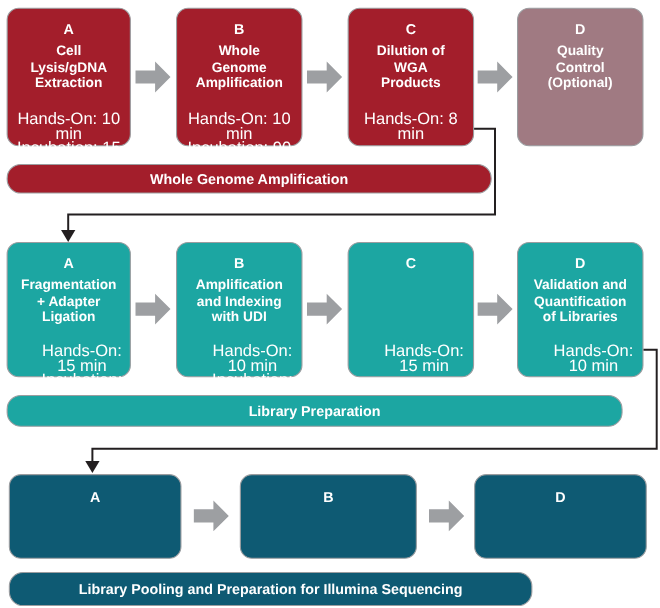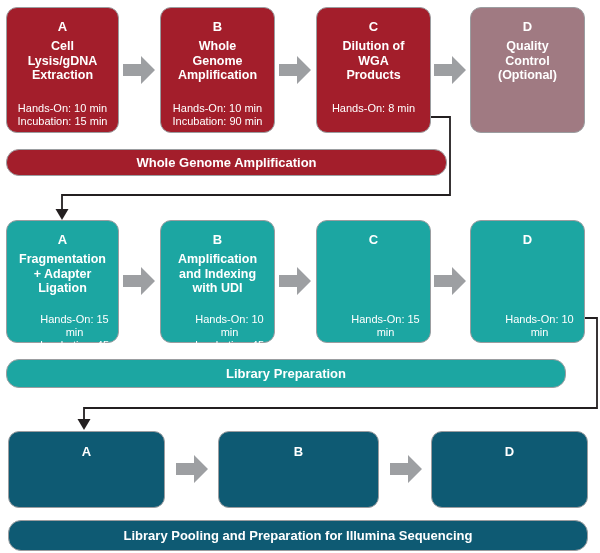--- a/index.html
+++ b/index.html
@@ -14,21 +14,21 @@
   .box--red{background:var(--primary-red);}
   .box--mauve{background:var(--optional-mauve);}
   .box--teal{background:var(--teal);}
   .box--blue{background:var(--dark-blue);}
   .letter{position:absolute;left:0;right:0;font-size:13px;font-weight:bold;}
   .title{
     position:absolute;left:0;right:0;font-size:12.5px;font-weight:bold;
     line-height:14.5px;white-space:pre-line;
   }
   .times{
-    position:absolute;left:0;right:0;font-size:11px;font-weight:normal;
+    position:absolute;left:0;right:0;font-size:15px;font-weight:normal;
     line-height:13px;white-space:pre-line;
   }
   .r12 .letter{top:11px;}
   .r12 .title{top:31px;}
   .r1 .times{top:94px;}
   .r2 .times{top:92px;padding-left:24px;}
   .r3 .letter{top:12px;}
   .r3 .title{top:31px;margin-top:44px;}
   .banner{
     position:absolute;border-radius:13px;color:#fff;display:flex;
@@ -110,20 +110,23 @@
   </svg>
   <div class="box box--teal r12 r2" style="left:316px;top:220px;width:115px;height:123px">
     <div class="letter">C</div>
     <div class="times">Hands-On: 15 min</div>
   </div>
   <svg class="flow-arrow" style="left:434px;top:266px" viewBox="0 0 33 30">
     <polygon points="0,9 18,9 18,1 32,15 18,29 18,21 0,21" fill="var(--arrow-gray)"></polygon>
   </svg>
   <div class="box box--teal r12 r2" style="left:470px;top:220px;width:115px;height:123px">
     <div class="letter">D</div>
+    <div class="title">Validation and
+Quantification
+of Libraries</div>
     <div class="times">Hands-On: 10 min</div>
   </div>
   <div class="banner" style="left:6px;top:359px;width:560px;height:29px;background:var(--teal)">
     <span>Library Preparation</span>
   </div>
 
   <div class="box box--blue r3" style="left:8px;top:431px;width:157px;height:77px">
     <div class="letter">A</div>
     <div class="title">Sample Sheet
 Preparation</div>
@@ -135,21 +138,21 @@
     <div class="letter">B</div>
   </div>
   <svg class="flow-arrow" style="left:390px;top:454px" viewBox="0 0 33 30">
     <polygon points="0,9 18,9 18,1 32,15 18,29 18,21 0,21" fill="var(--arrow-gray)"></polygon>
   </svg>
   <div class="box box--blue r3" style="left:431px;top:431px;width:157px;height:77px">
     <div class="letter">D</div>
     <div class="title">Library
 Denaturation</div>
   </div>
-  <div class="banner" style="left:8px;top:520px;width:580px;height:31px;background:var(--dark-blue)">
+  <div class="banner" style="left:8px;top:520px;width:476px;height:31px;background:var(--dark-blue)">
     <span>Library Pooling and Preparation for Illumina Sequencing</span>
   </div>
 
   <svg class="connector-layer" width="600" height="553" viewBox="0 0 600 553">
     <path d="M431,117 H450 V195 H62 V210" fill="none" stroke="var(--connector-black)" stroke-width="1.8"></path>
     <polygon points="55.5,209 68.5,209 62,220" fill="var(--connector-black)"></polygon>
     <path d="M585,318 H597 V408 H84 V420" fill="none" stroke="var(--connector-black)" stroke-width="1.8"></path>
     <polygon points="77.5,419 90.5,419 84,430" fill="var(--connector-black)"></polygon>
   </svg>
 

